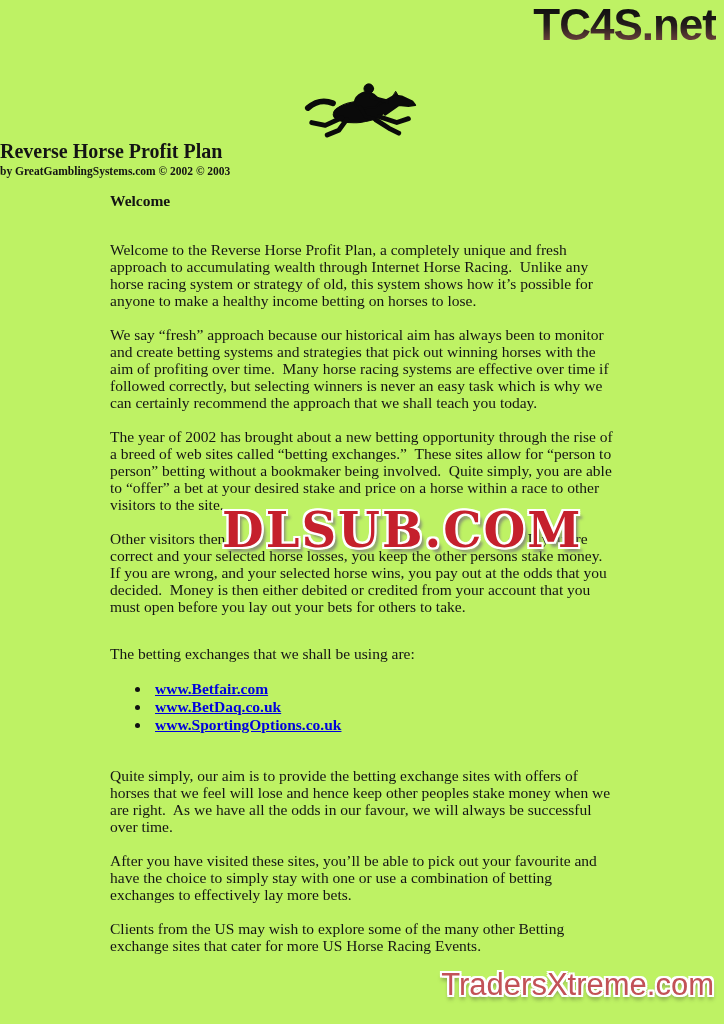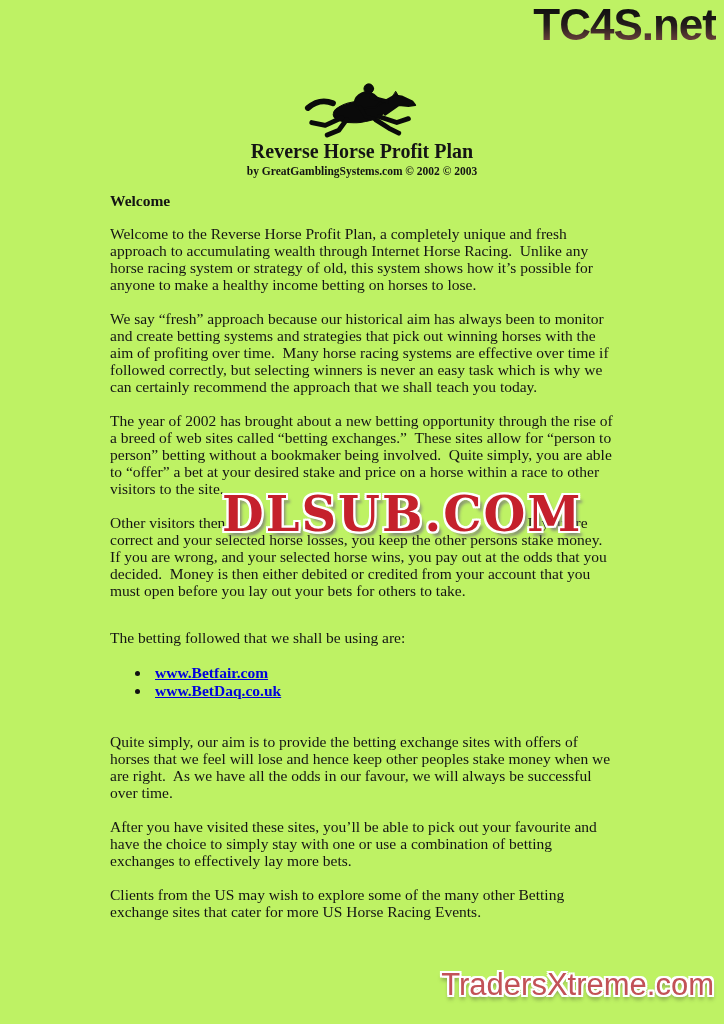--- a/index.html
+++ b/index.html
@@ -12,32 +12,32 @@
   .header-logo{
     position:absolute;top:2px;right:8px;
     font-family:"Liberation Sans", sans-serif;font-weight:bold;
     font-size:44px;letter-spacing:-1px;line-height:46px;
     background:linear-gradient(180deg,#101010 15%,#241d1c 50%,#5c3a35 78%,#8c564c 100%);
     -webkit-background-clip:text;background-clip:text;
     -webkit-text-fill-color:transparent;color:transparent;
   }
 
   
-  .masthead{position:absolute;top:80px;left:0;width:724px;text-align:center;}
+  .masthead{position:absolute;top:80px;left:0;width:724px;}
   .horse{display:block;margin:0 auto;}
   .doc-title{font-size:20px;font-weight:bold;line-height:22px;margin-top:2px;}
   .doc-byline{font-size:11.5px;font-weight:bold;line-height:14px;margin-top:2px;}
 
   
   .content{
     position:absolute;left:110px;top:192px;width:506px;
     font-size:15.5px;line-height:17px;
   }
   .content p{margin:12px 0 17px 0;white-space:pre-wrap;}
-  .welcome-heading{font-weight:bold;margin:0 0 16px 0;}
+  .welcome-heading{font-weight:bold;margin:0 0 32px 0;}
   .para-watermarked{position:relative;margin:0 0 30px 0 !important;}
   .wm-line1{position:relative;height:17px;}
   .wm-line1 .seg-left{position:absolute;left:0;top:0;white-space:pre;}
   .wm-line1 .seg-right{position:absolute;left:398px;top:0;white-space:pre;}
   .exchanges-intro{margin:0 0 0 0 !important;}
 
   .link-list{list-style:none;margin:18px 0 33px 0;padding:0 0 0 25px;text-align:right;}
   .link-list li{height:18px;line-height:18px;display:flex;align-items:center;}
   .bullet{width:5px;height:5px;border-radius:50%;background:#111;margin-right:15px;flex:0 0 auto;}
   .doc-link{color:#0000dd;font-weight:bold;text-decoration:underline;cursor:pointer;}
@@ -106,30 +106,34 @@
 
     <div class="para-watermarked">
       <div class="watermark">DLSUB.COM</div>
       <div class="wm-line1">
         <span class="seg-left">Other visitors then</span>
         <span class="seg-right">d.  If you are</span>
       </div>
       <p style="margin:0">correct and your selected horse losses, you keep the other persons stake money.  If you are wrong, and your selected horse wins, you pay out at the odds that you decided.  Money is then either debited or credited from your account that you must open before you lay out your bets for others to take.</p>
     </div>
 
-    <p class="exchanges-intro">The betting followed that we shall be using are:</p>
+    <p class="exchanges-intro">The betting exchanges that we shall be using are:</p>
 
     <ul class="link-list">
       <li>
         <span class="bullet"></span>
         <a class="doc-link">www.Betfair.com</a>
       </li>
       <li>
         <span class="bullet"></span>
         <a class="doc-link">www.BetDaq.co.uk</a>
+      </li>
+      <li>
+        <span class="bullet"></span>
+        <a class="doc-link">www.SportingOptions.co.uk</a>
       </li>
     </ul>
 
     <p>Quite simply, our aim is to provide the betting exchange sites with offers of horses that we feel will lose and hence keep other peoples stake money when we are right.  As we have all the odds in our favour, we will always be successful over time.</p>
 
     <p>After you have visited these sites, you’ll be able to pick out your favourite and have the choice to simply stay with one or use a combination of betting exchanges to effectively lay more bets.</p>
 
     <p>Clients from the US may wish to explore some of the many other Betting exchange sites that cater for more US Horse Racing Events.</p>
 
   </div>

